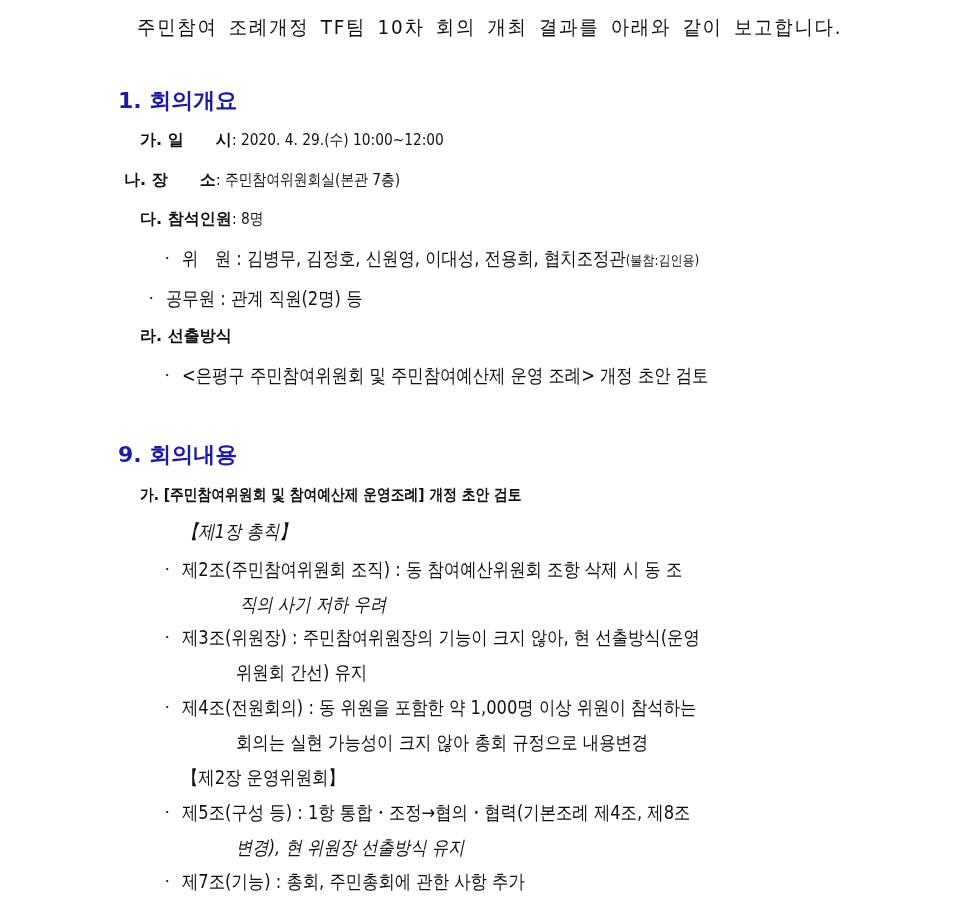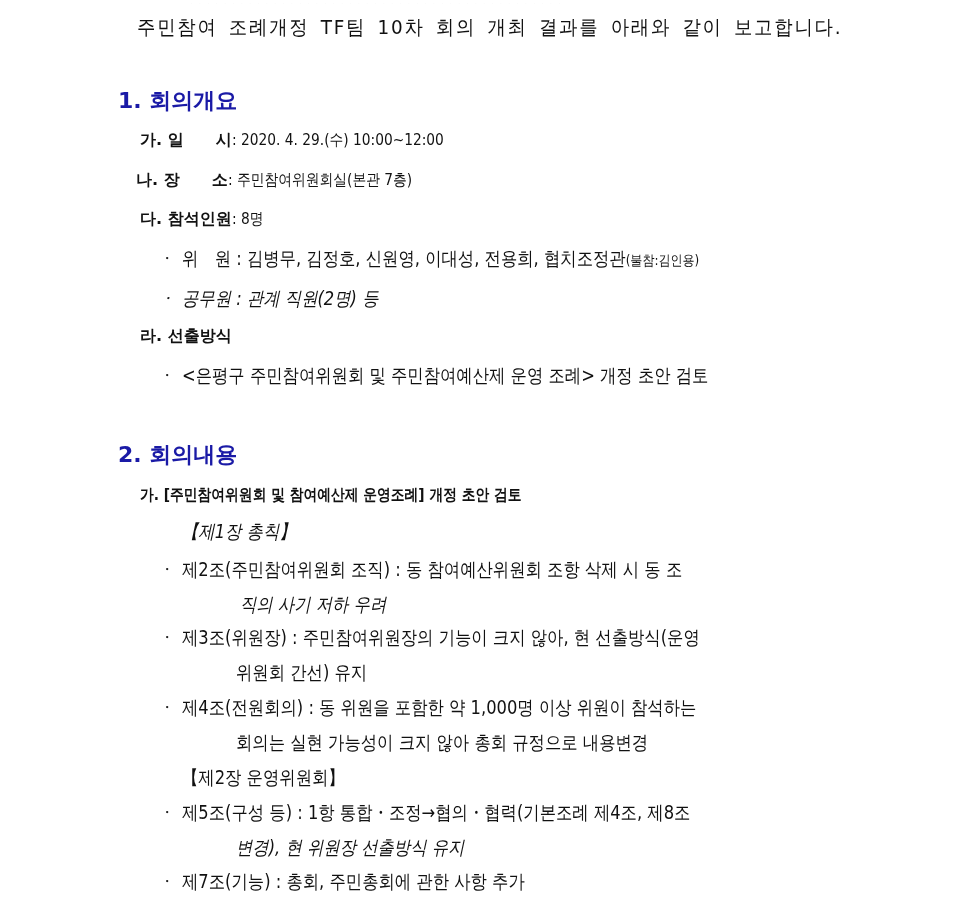--- a/index.html
+++ b/index.html
@@ -89,45 +89,45 @@
 <div class="faint-top">. . . . . . . . . . . . . . . . . . . . . . . . . . . . . . . . . . . . . . . . . . . . .</div>
 
 <div class="line intro">주민참여 조례개정 TF팀 10차 회의 개최 결과를 아래와 같이 보고합니다.</div>
 
 <div class="section-title" style="left:118px; top:87px;">1. 회의개요</div>
 
 <div class="line sub" style="left:140px; top:127px;">
   <span class="label">가. 일　　시</span><span class="value condensed"> : 2020. 4. 29.(수) 10:00~12:00</span>
 </div>
 
-<div class="line sub" style="left:136px; top:167px;text-align:center;">
+<div class="line sub" style="left:124px; top:167px;text-align:center;">
   <span class="label">나. 장　　소</span><span class="value condensed"> : 주민참여위원회실(본관 7층)</span>
 </div>
 
 <div class="line sub" style="left:140px; top:206px;">
   <span class="label">다. 참석인원</span><span class="value condensed"> : 8명</span>
 </div>
 
 <div class="line bullet" style="left:160px; top:245px;">
   <span class="dot">・</span><span class="condensed"><span>위　원 : 김병무, 김정호, 신원영, 이대성, 전용희, 협치조정관</span><span class="small">(불참:김인용)</span></span>
 </div>
 
-<div class="line bullet" style="left:160px; top:285px;font-style:italic;">
+<div class="line bullet" style="left:144px; top:285px;">
   <span class="dot">・</span><span class="condensed">공무원 : 관계 직원(2명) 등</span>
 </div>
 
 <div class="line sub" style="left:140px; top:323px;">
   <span class="label">라. 선출방식</span>
 </div>
 
 <div class="line bullet" style="left:160px; top:362px;">
   <span class="dot">・</span><span class="condensed">&lt;은평구 주민참여위원회 및 주민참여예산제 운영 조례&gt; 개정 초안 검토</span>
 </div>
 
-<div class="section-title" style="left:118px; top:441px;">2. 회의내용</div>
+<div class="section-title" style="left:118px; top:441px;">9. 회의내용</div>
 
 <div class="line sub" style="left:140px; top:482px;">
   <span class="label condensed">가. [주민참여위원회 및 참여예산제 운영조례] 개정 초안 검토</span>
 </div>
 
 <div class="line bullet" style="left:182px; top:518px;font-style:italic;">
   <span class="condensed">【제1장 총칙】</span>
 </div>
 
 <div class="line bullet" style="left:160px; top:556px;">

